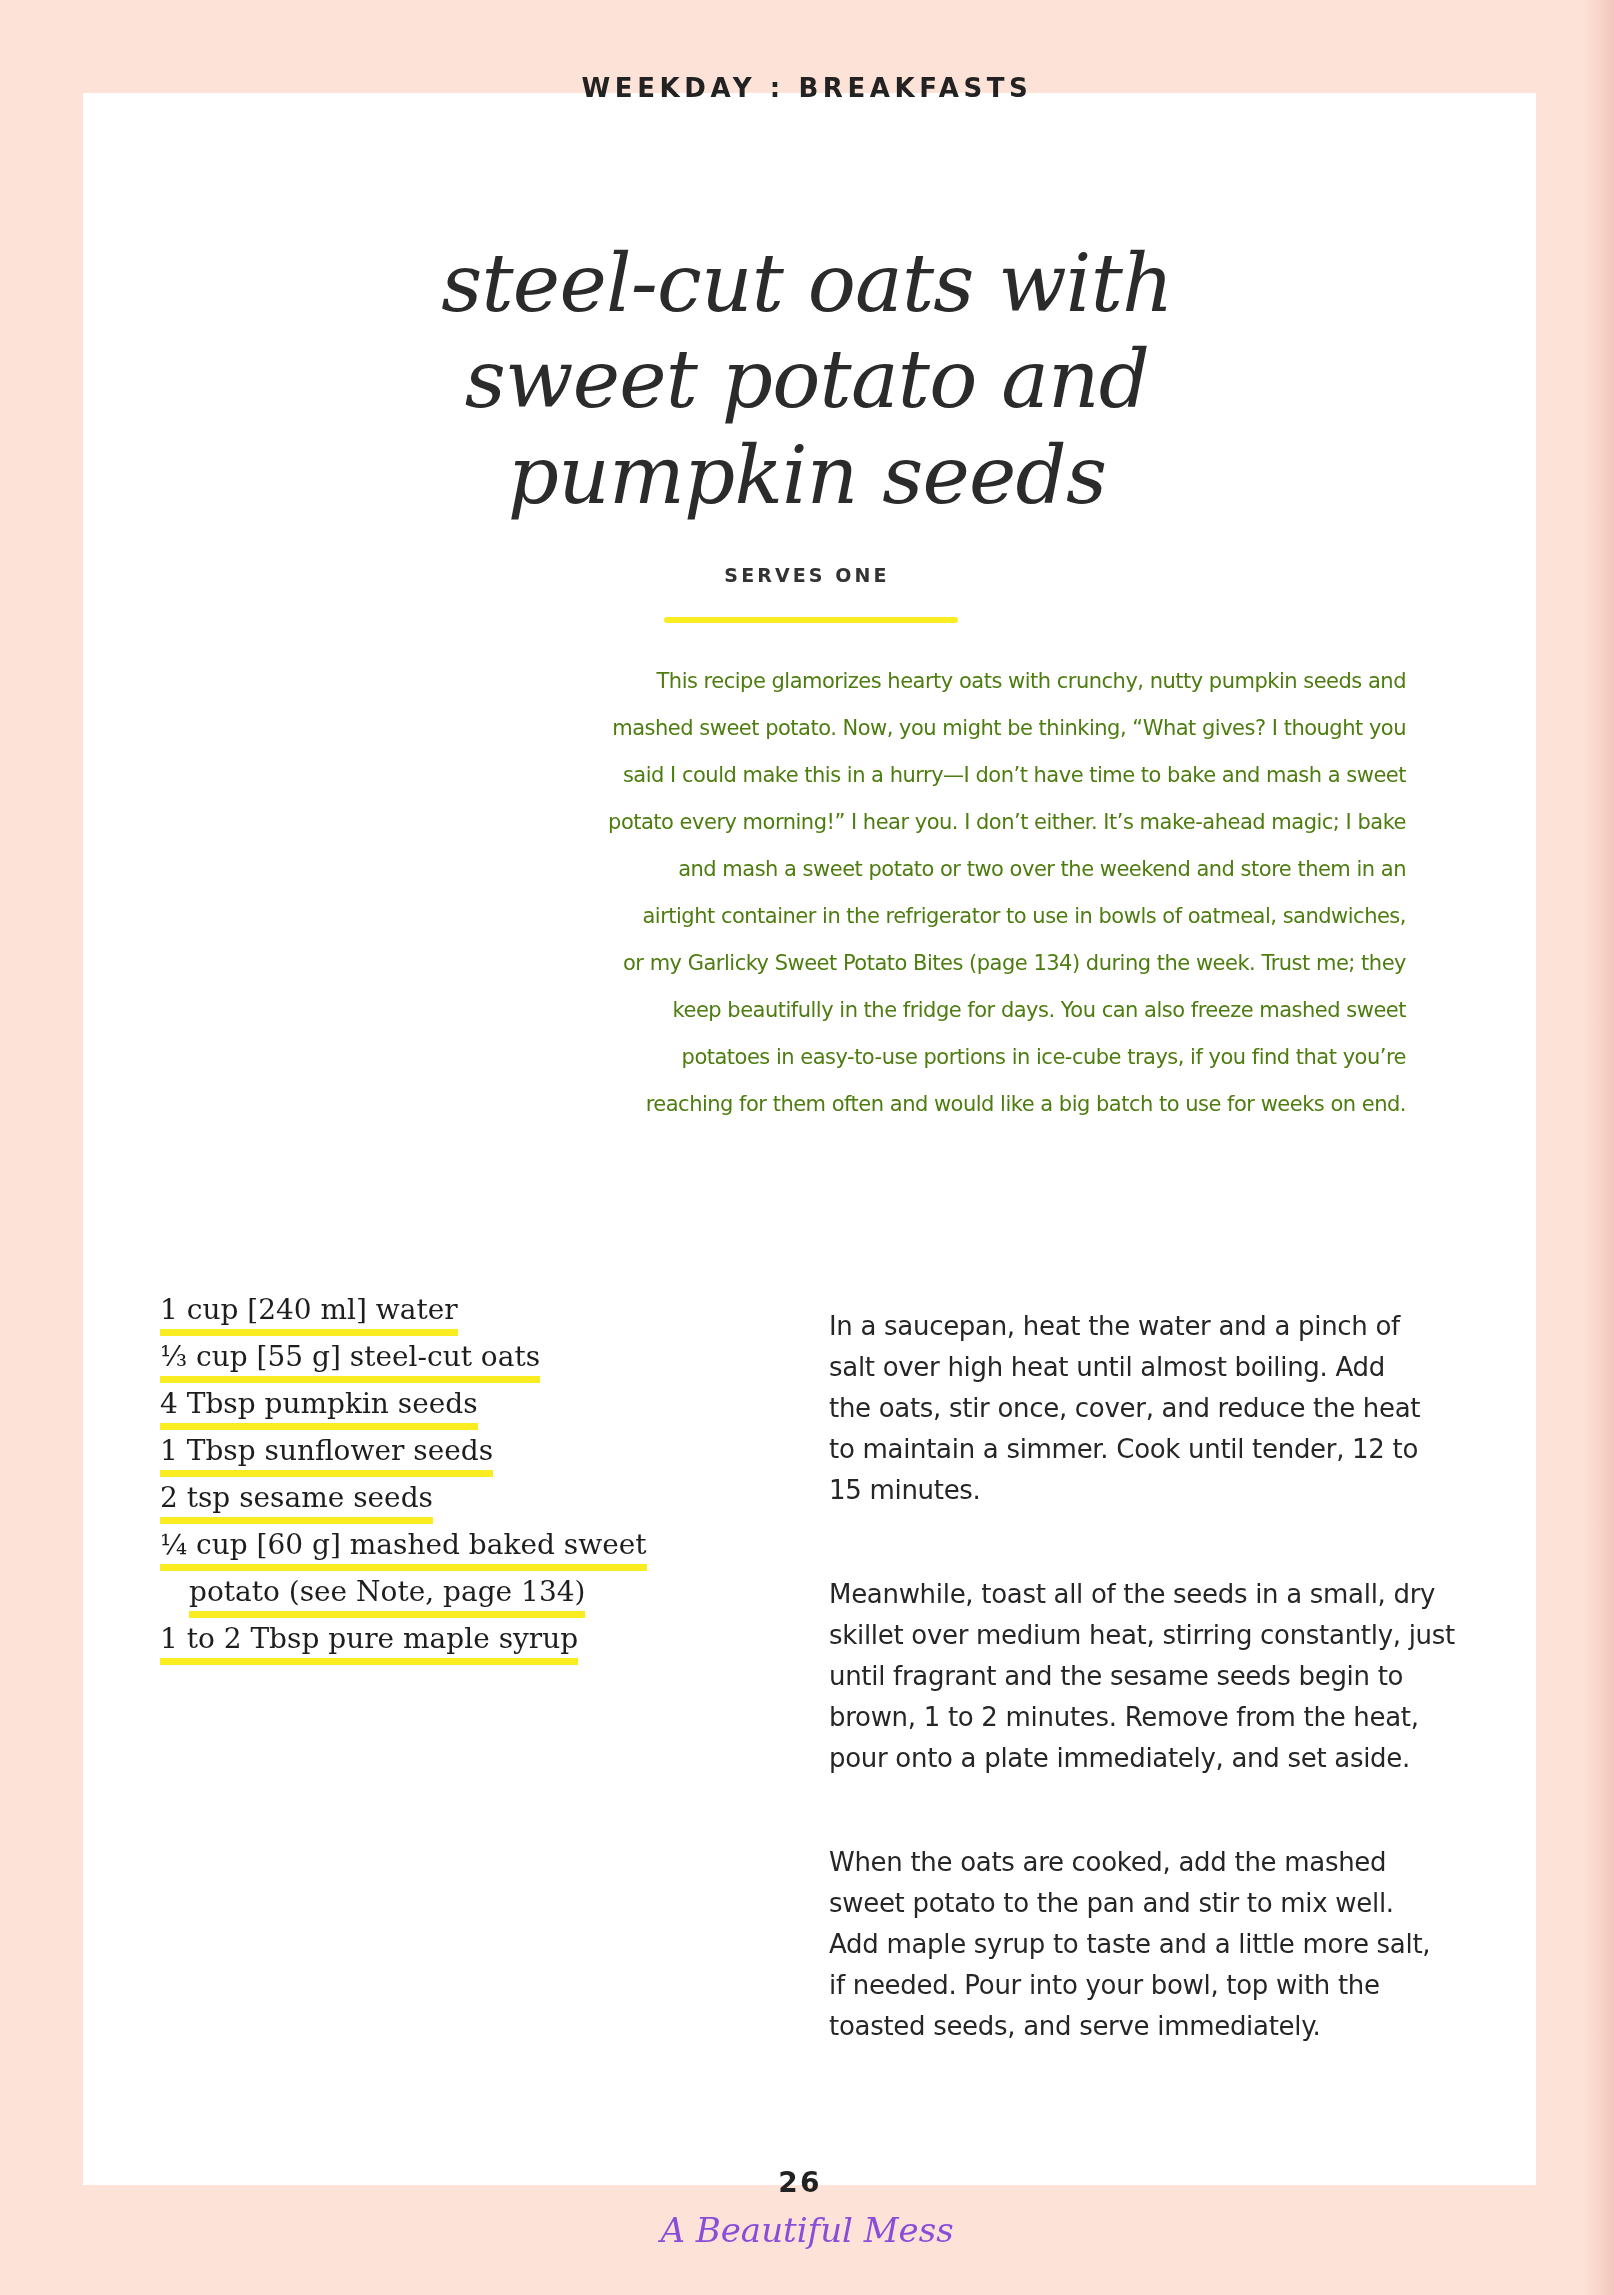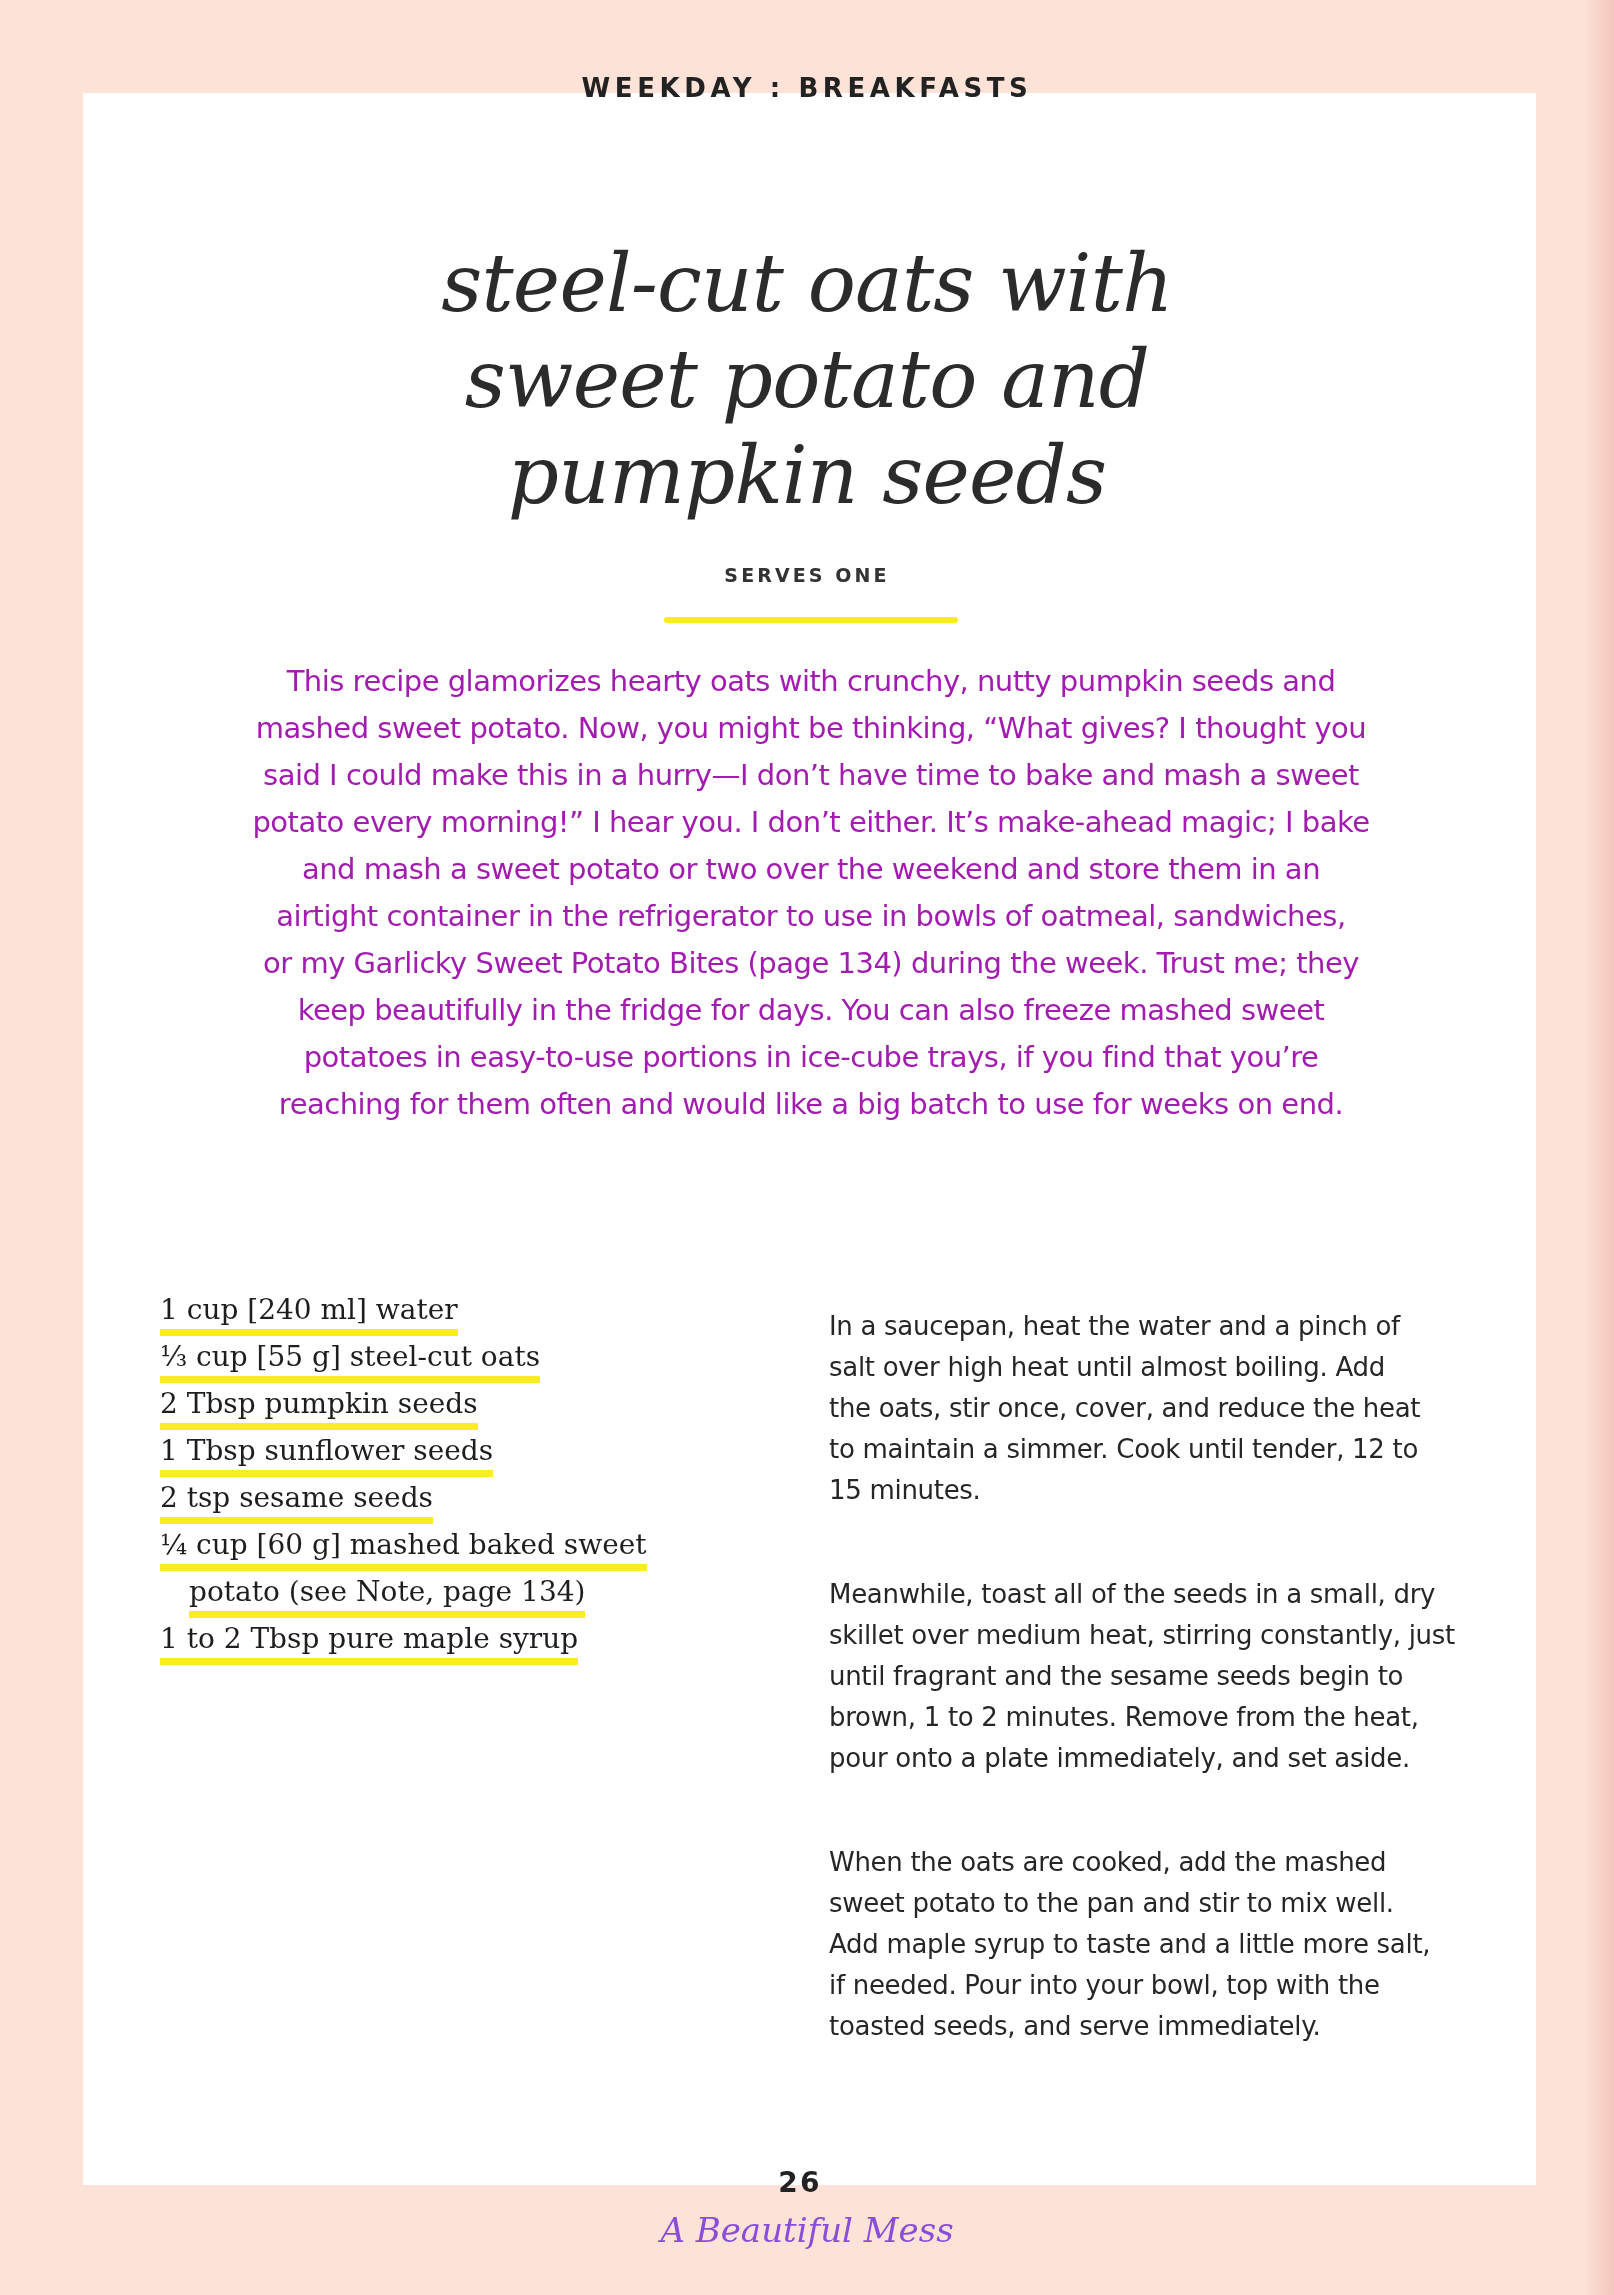--- a/index.html
+++ b/index.html
@@ -39,23 +39,23 @@
     text-align: center;
     font-family: "DejaVu Sans", sans-serif; font-weight: bold;
     font-size: 19px; letter-spacing: 3.1px; color: #333;
   }
   .yellow-rule {
     position: absolute; left: 664px; top: 617px; width: 294px; height: 6.2px;
     border-radius: 3.1px;
   }
   .intro {
     position: absolute; left: 216px; width: 1190px; top: 658px;
-    text-align: center;
+    text-align: right;
     font-family: "DejaVu Sans", sans-serif; font-weight: normal;
-    font-size: 29px; line-height: 47px; color: #a21caf;
+    font-size: 21px; line-height: 47px; color: #4d7c0f;
     letter-spacing: -0.5px;
   }
   .intro div { white-space: nowrap; }
   .ingredients {
     position: absolute; left: 160px; top: 1286px; width: 587px;
     font-family: "DejaVu Serif", serif; font-size: 28px;
     line-height: 47px; color: #1e1e1e;
   }
   .ing { white-space: nowrap; }
   .ing span {
@@ -113,21 +113,21 @@
   <div>airtight container in the refrigerator to use in bowls of oatmeal, sandwiches,</div>
   <div>or my Garlicky Sweet Potato Bites (page 134) during the week. Trust me; they</div>
   <div>keep beautifully in the fridge for days. You can also freeze mashed sweet</div>
   <div>potatoes in easy-to-use portions in ice-cube trays, if you find that you’re</div>
   <div>reaching for them often and would like a big batch to use for weeks on end.</div>
 </div>
 
 <div class="ingredients">
   <div class="ing"><span class="hl" style="background-image: linear-gradient(rgb(249, 236, 32), rgb(249, 236, 32));">1 cup [240 ml] water</span></div>
   <div class="ing"><span class="hl" style="background-image: linear-gradient(rgb(249, 236, 32), rgb(249, 236, 32));">⅓ cup [55 g] steel-cut oats</span></div>
-  <div class="ing"><span class="hl" style="background-image: linear-gradient(rgb(249, 236, 32), rgb(249, 236, 32));">2 Tbsp pumpkin seeds</span></div>
+  <div class="ing"><span class="hl" style="background-image: linear-gradient(rgb(249, 236, 32), rgb(249, 236, 32));">4 Tbsp pumpkin seeds</span></div>
   <div class="ing"><span class="hl" style="background-image: linear-gradient(rgb(249, 236, 32), rgb(249, 236, 32));">1 Tbsp sunflower seeds</span></div>
   <div class="ing"><span class="hl" style="background-image: linear-gradient(rgb(249, 236, 32), rgb(249, 236, 32));">2 tsp sesame seeds</span></div>
   <div class="ing"><span class="hl" style="background-image: linear-gradient(rgb(249, 236, 32), rgb(249, 236, 32));">¼ cup [60 g] mashed baked sweet</span></div>
   <div class="ing cont"><span class="hl" style="background-image: linear-gradient(rgb(249, 236, 32), rgb(249, 236, 32));">potato (see Note, page 134)</span></div>
   <div class="ing"><span class="hl" style="background-image: linear-gradient(rgb(249, 236, 32), rgb(249, 236, 32));">1 to 2 Tbsp pure maple syrup</span></div>
 </div>
 
 <div class="method">
   <p>
     </p>

